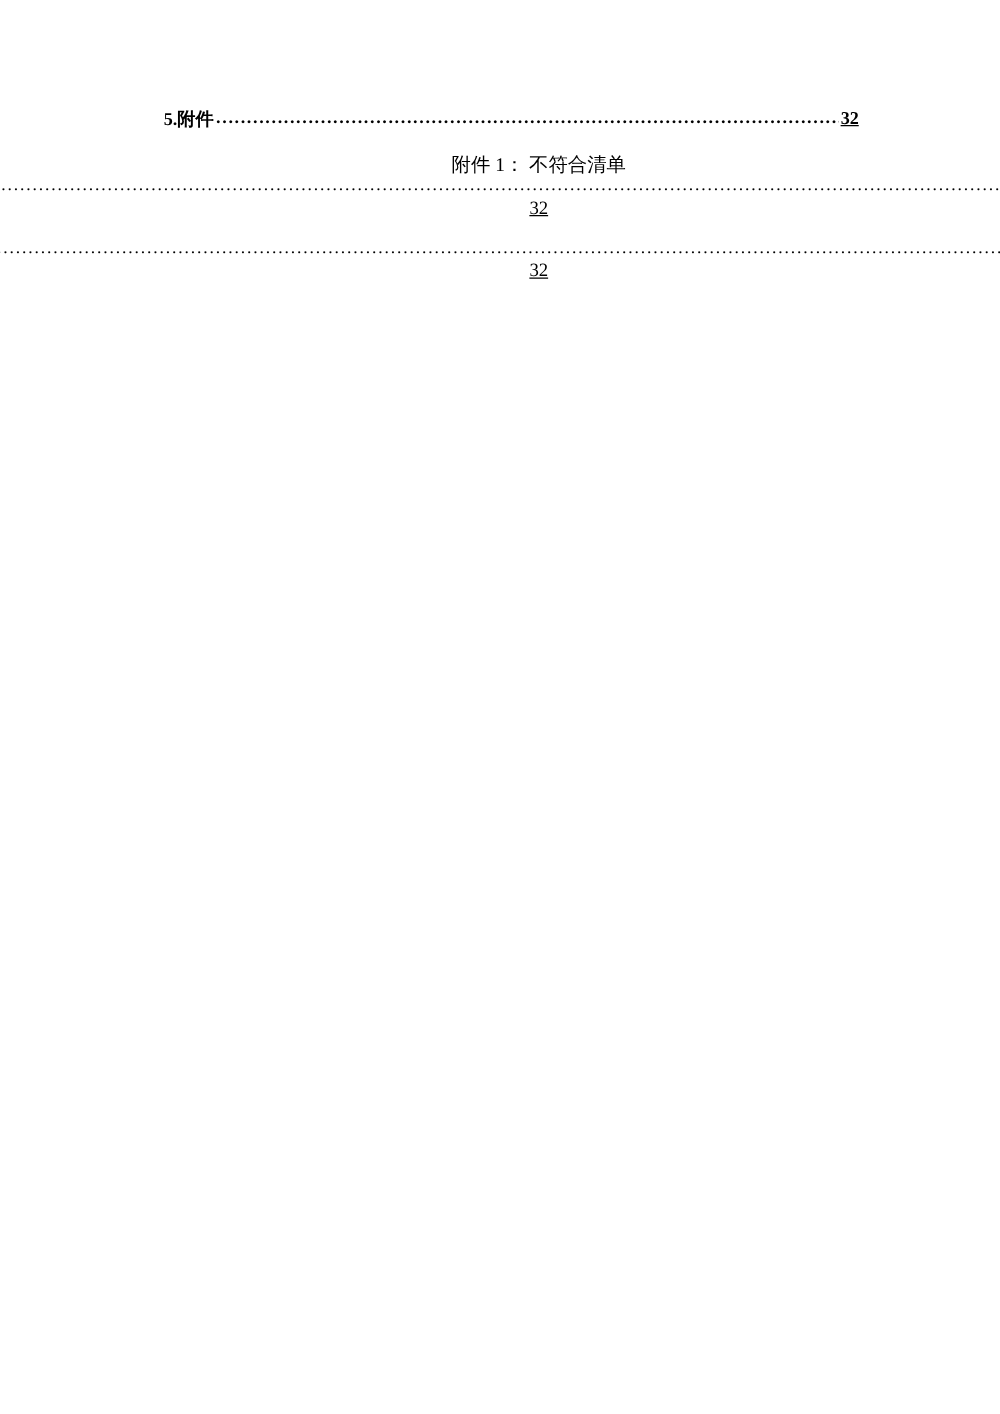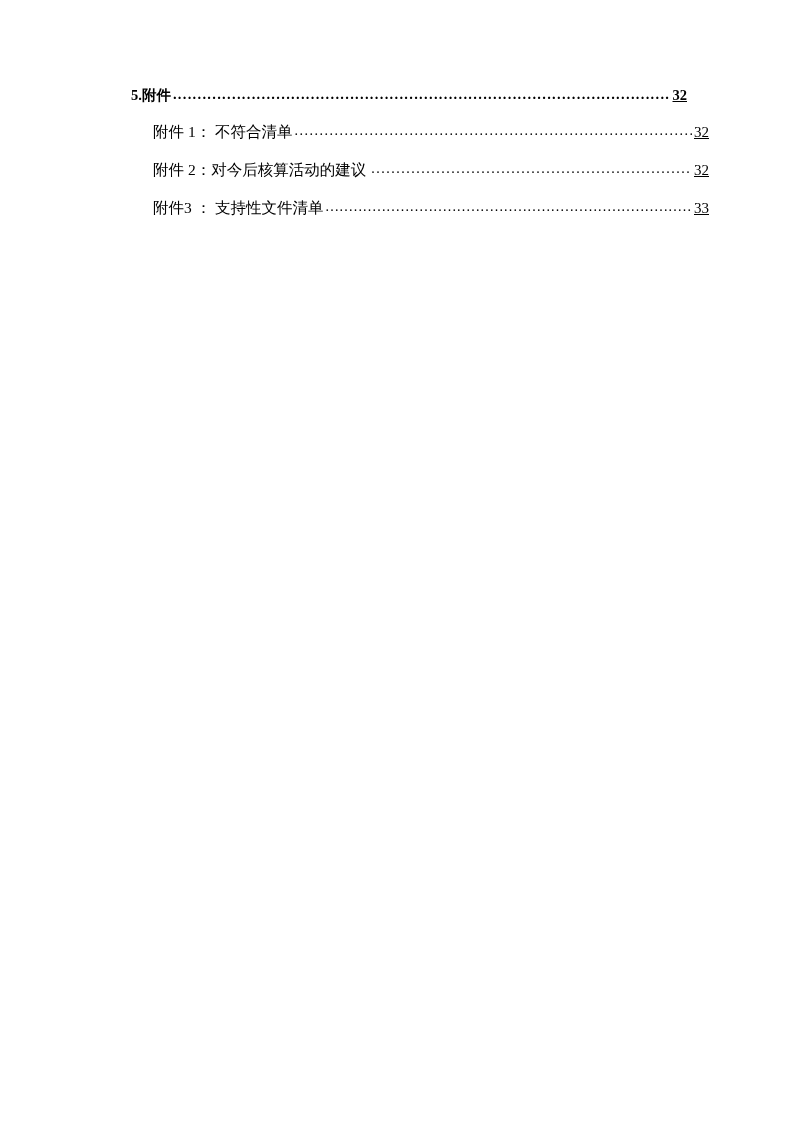--- a/index.html
+++ b/index.html
@@ -73,20 +73,21 @@
   .lvl1 .toc-page {
     font-weight: bold;
     font-size: 14.5px;
   }
 
   
   .lvl2 {
     font-size: 15.5px;
     margin-bottom: 17px;
     padding-left: 22px;
+    flex-direction: column;
   }
   .lvl2 .toc-leader {
     font-size: 14px;
     letter-spacing: 1.5px;
     transform: translateY(-2px);
   }
   .lvl2 .toc-page {
     font-size: 15px;
   }
   .row-3 .toc-leader {
@@ -108,25 +109,19 @@
       <span class="toc-page">32</span>
     </div>
 
     <div class="toc-row lvl2 row-1">
       <span class="toc-label">附件 1： 不符合清单</span>
       <span class="toc-leader"></span>
       <span class="toc-page">32</span>
     </div>
 
     <div class="toc-row lvl2 row-2 tight-leader">
-      <span class="toc-label">附件 2：对今后核算活动的建议</span>
       <span class="toc-leader"></span>
       <span class="toc-page">32</span>
     </div>
 
-    <div class="toc-row lvl2 row-3">
-      <span class="toc-label">附件3 ： 支持性文件清单</span>
-      <span class="toc-leader"></span>
-      <span class="toc-page">33</span>
-    </div>
 
   </div>
 </div>
 
 </body></html>

